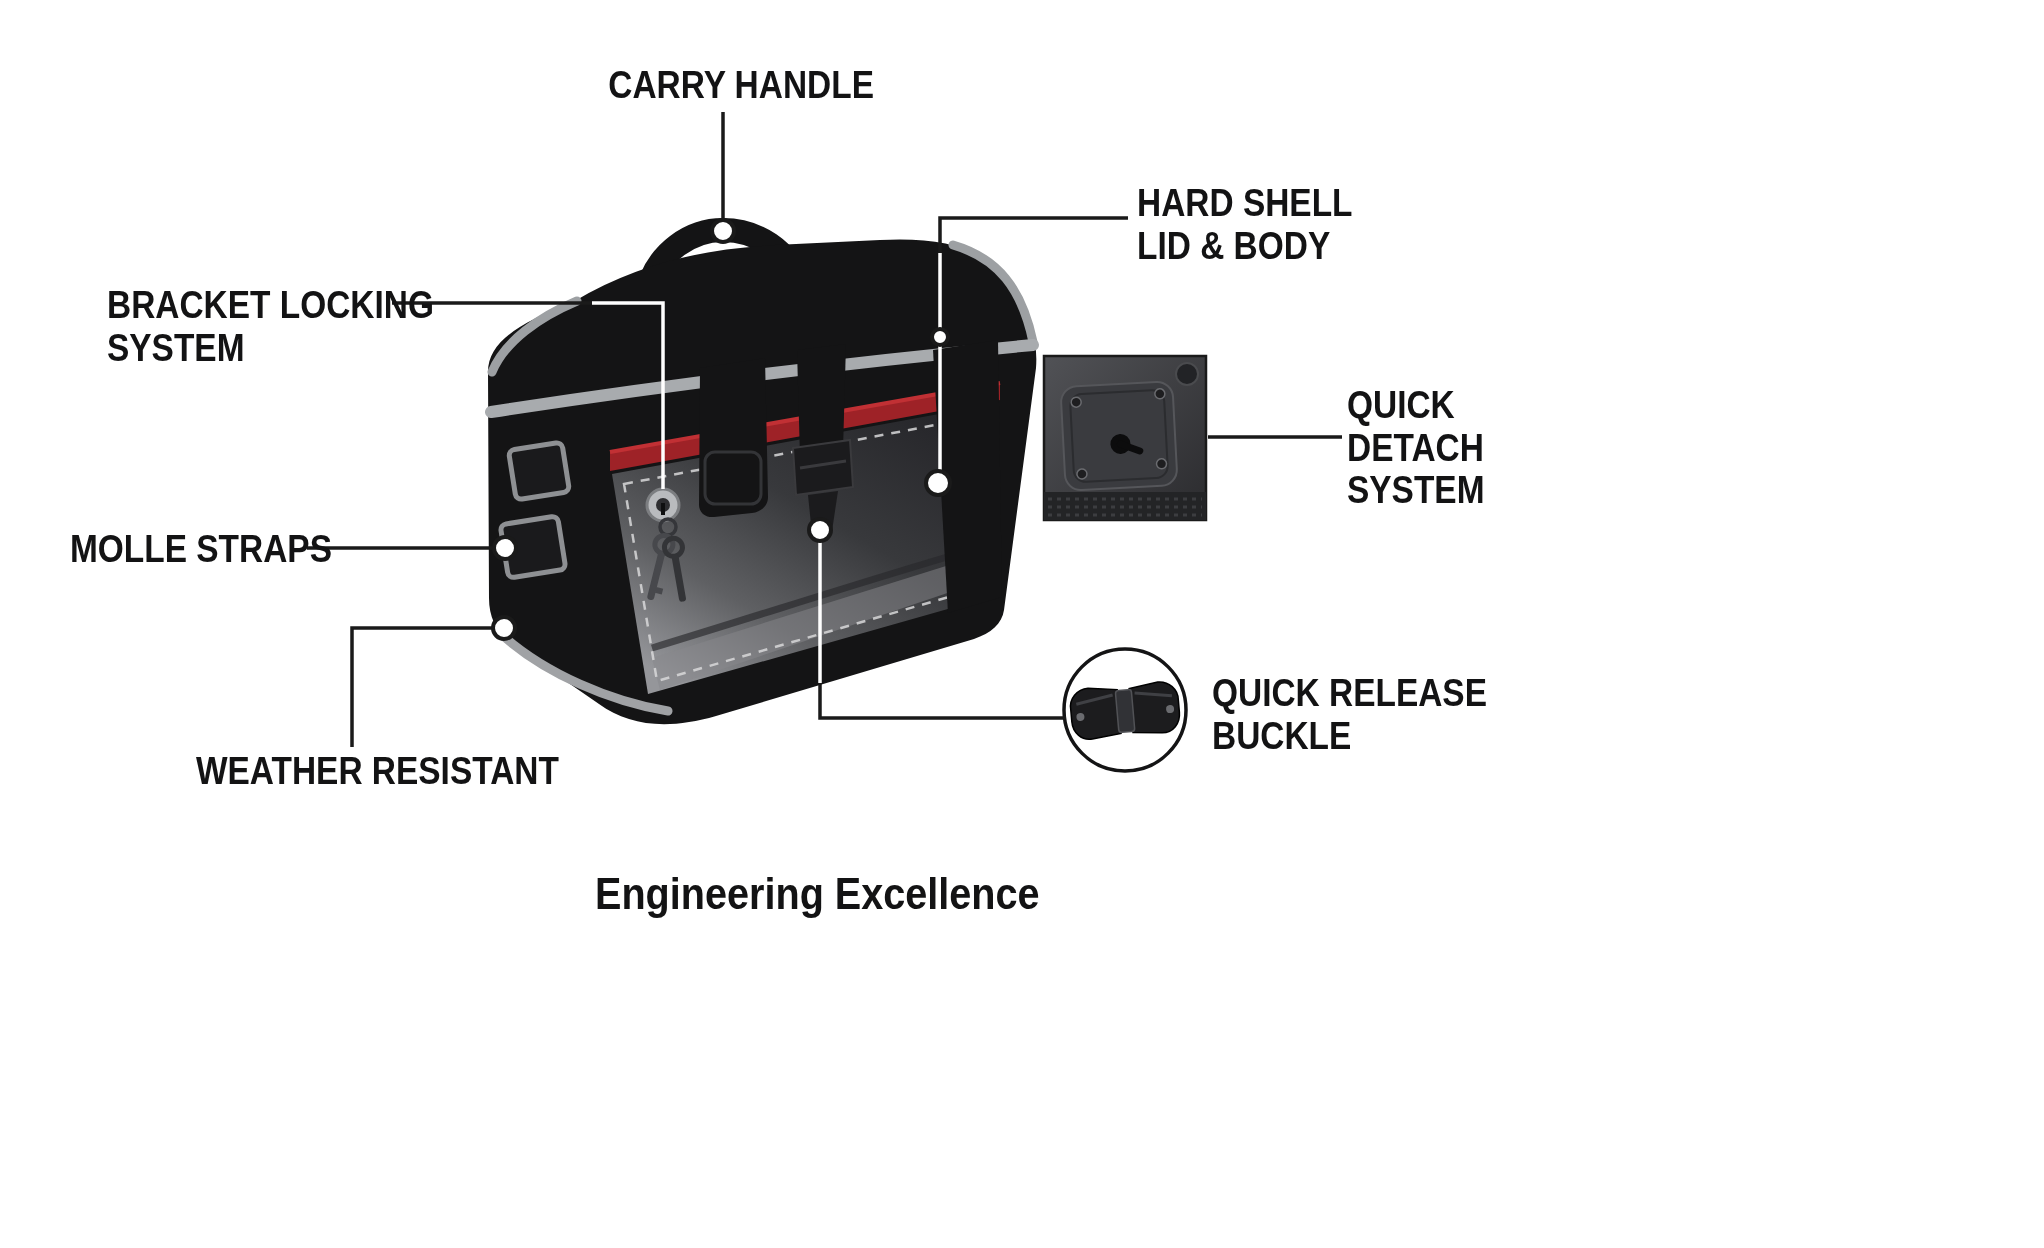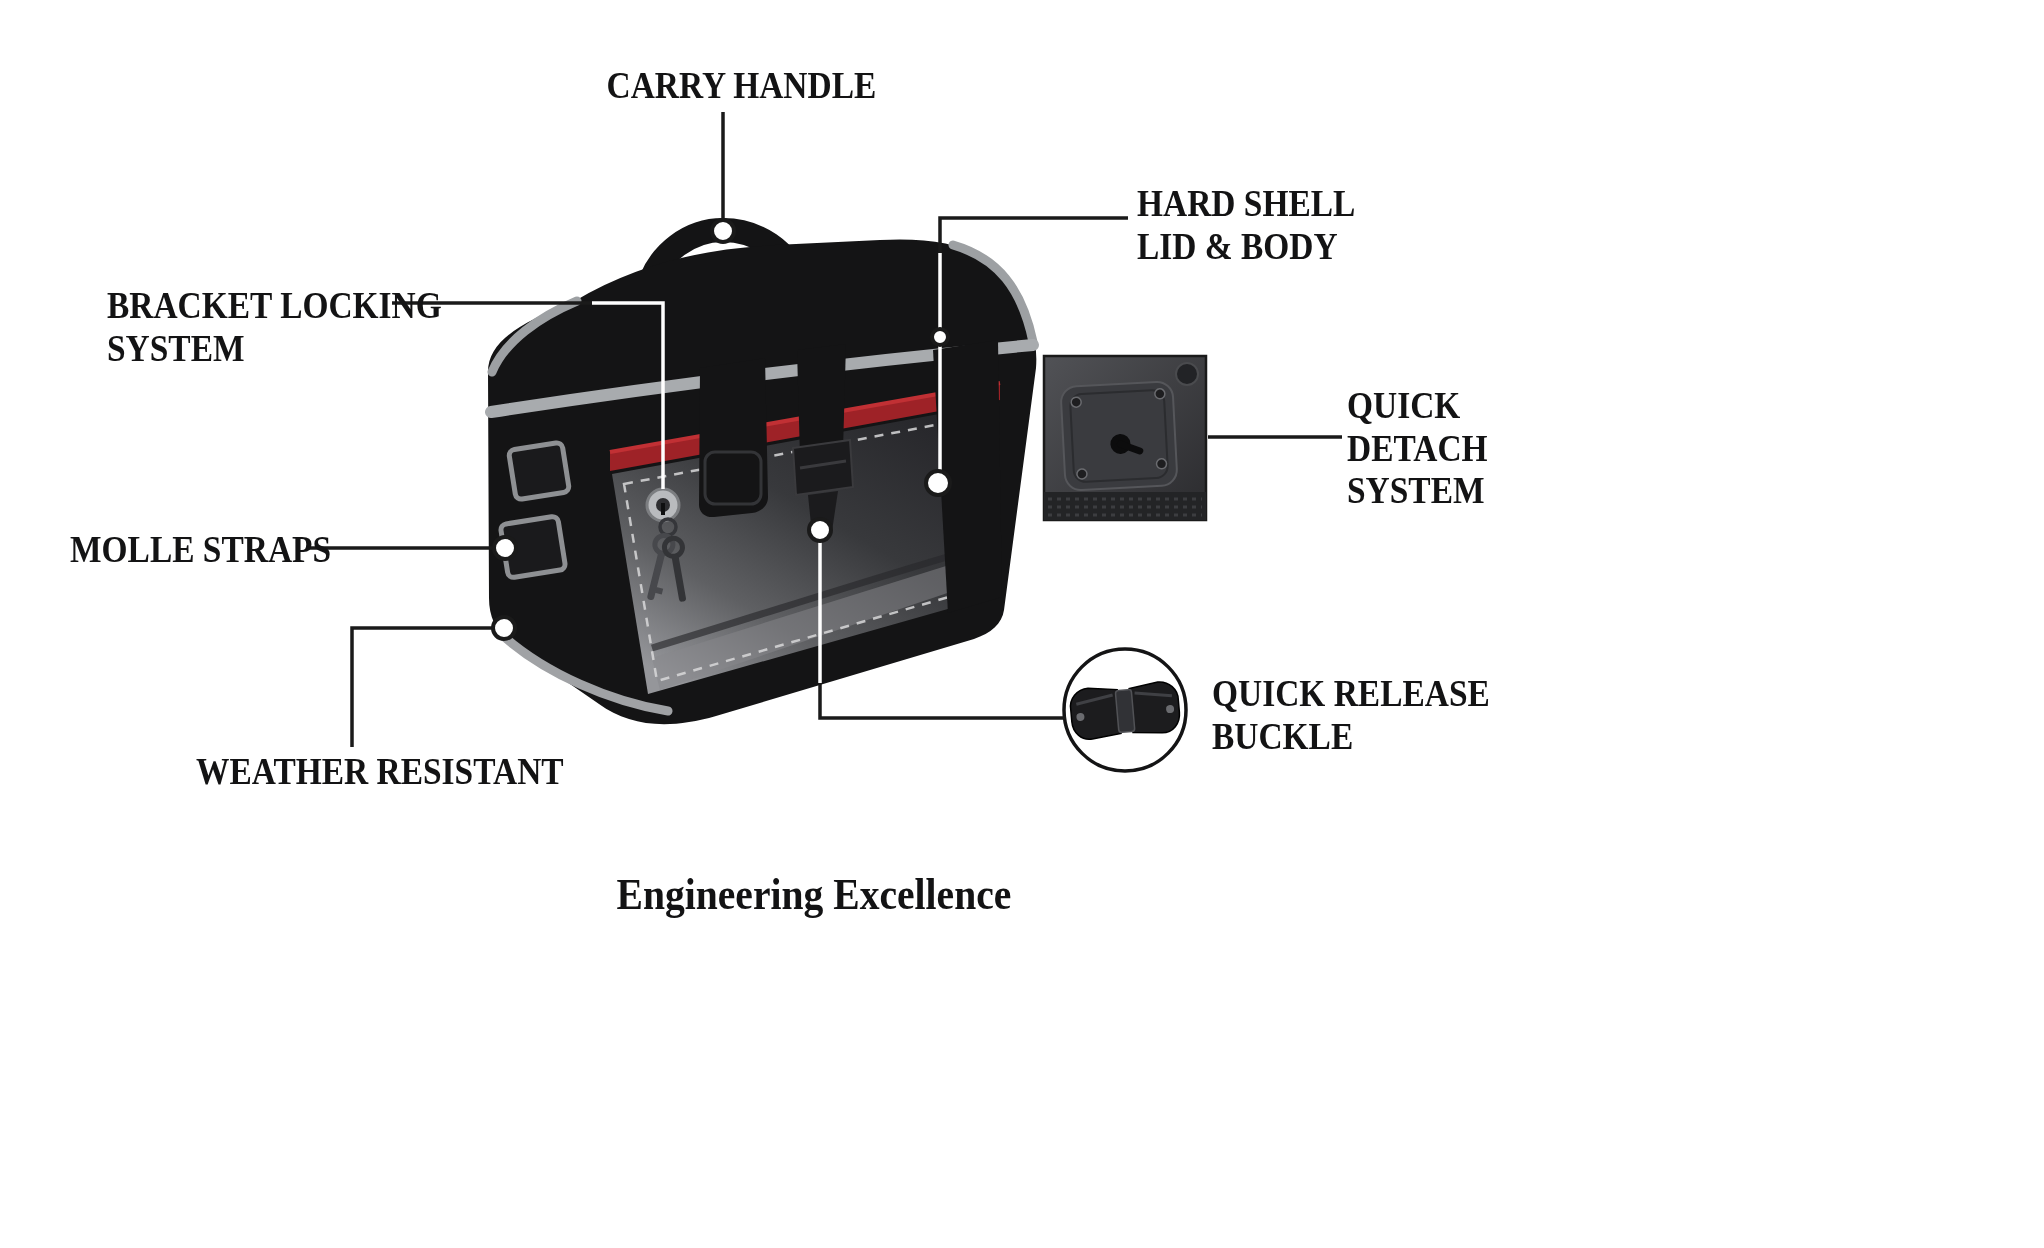--- a/index.html
+++ b/index.html
@@ -1,21 +1,21 @@
 <!DOCTYPE html>
 <html style="--bag-black: #141415; --trim-gray: #a8abae; --accent-red: #9e2227; --accent-red-bright: #c13034; --line-black: #1a1a1a; --text-black: #131314;"><head>
 <meta charset="utf-8">
 <style>
   html,body{margin:0;padding:0;background:#ffffff;}
   #canvas{
     position:relative;
     width:2044px;height:1144px;
     background:#ffffff;
     overflow:hidden;
-    font-family:Liberation Serif, serif;
+    font-family:Liberation Sans, sans-serif;
   }
   #art{position:absolute;left:0;top:0;z-index:1;}
   .label{
     position:absolute;
     z-index:2;
     font-weight:700;
     font-size:38px;
     line-height:1.12;
     color:#131314;
     letter-spacing:0px;

